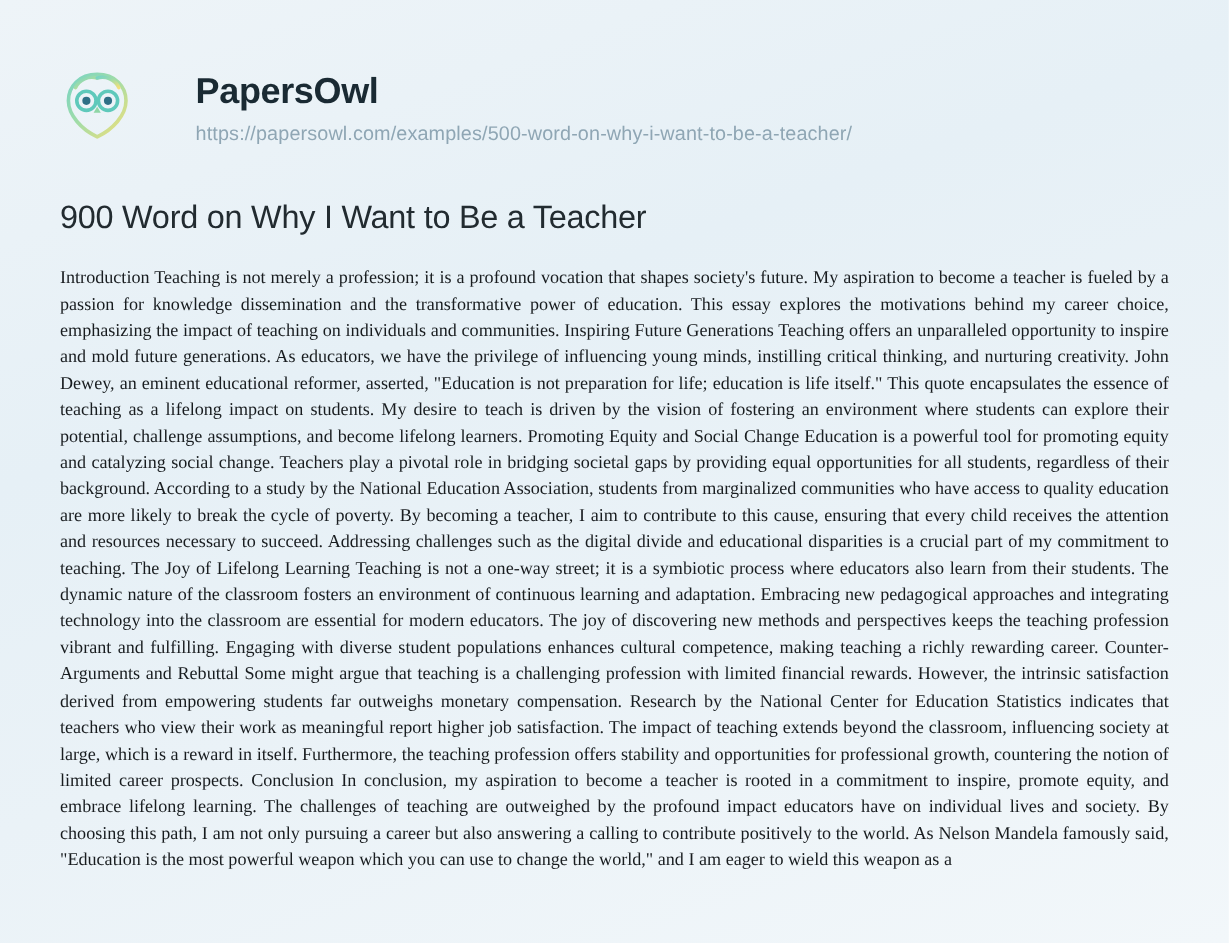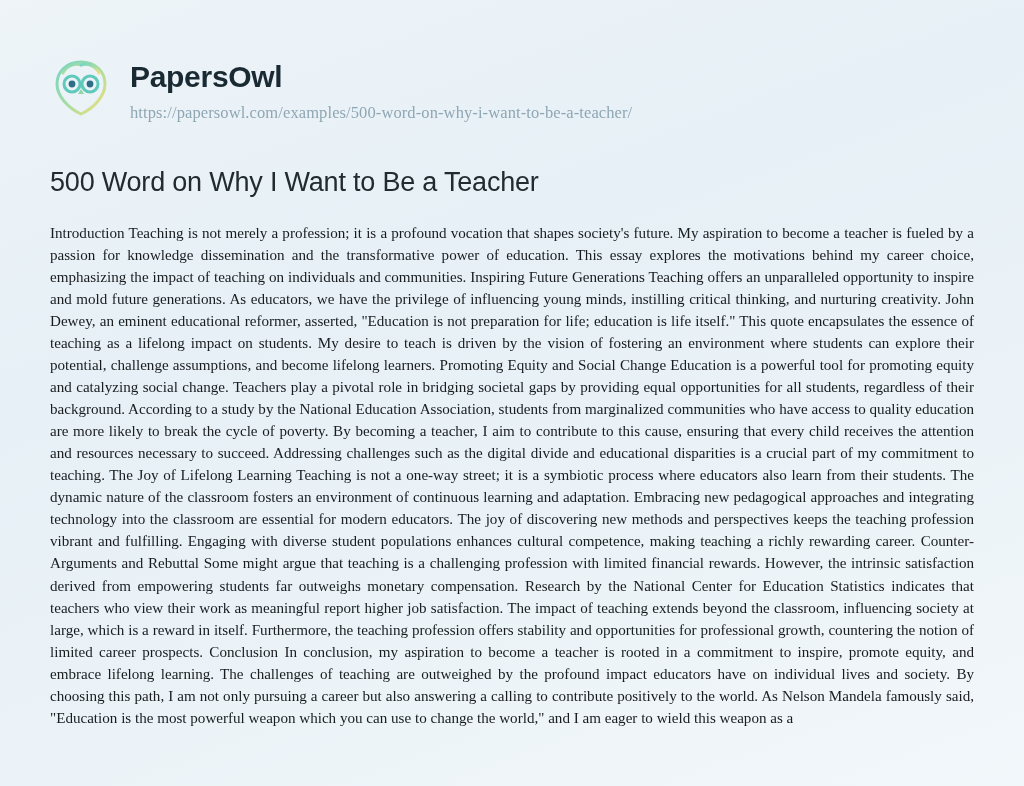--- a/index.html
+++ b/index.html
@@ -28,32 +28,33 @@
   }
   .logo-mark {
     width: 62px;
     height: 62px;
     flex: 0 0 62px;
     position: relative;
     margin-top: 10px;
   }
   .brand-block {
     padding-top: 14px;
+    margin-left: 33px;
   }
   .brand-name {
     font-family: "Liberation Sans", sans-serif;
     font-size: 30px;
     font-weight: bold;
     color: #1a2a33;
     letter-spacing: -0.3px;
     line-height: 1.1;
   }
   .brand-url {
     margin-top: 10px;
-    font-family: Liberation Serif, serif;
+    font-family: Liberation Sans, sans-serif;
     font-size: 16.5px;
     color: #8fa6b4;
     letter-spacing: 0.1px;
     white-space: nowrap;
   }
   .doc-title {
     margin: 44px 0 0 4px;
     font-family: "Liberation Sans", sans-serif;
     font-size: 27px;
     font-weight: normal;
@@ -98,17 +99,17 @@
       </svg>
     </div>
 
     <div class="brand-block">
       <div class="brand-name">PapersOwl</div>
       <div class="brand-url">https://papersowl.com/examples/500-word-on-why-i-want-to-be-a-teacher/</div>
     </div>
 
   </div>
 
-  <h1 class="doc-title">500 Word on Why I Want to Be a Teacher</h1>
+  <h1 class="doc-title">900 Word on Why I Want to Be a Teacher</h1>
 
   <div class="doc-body">Introduction Teaching is not merely a profession; it is a profound vocation that shapes society's future. My aspiration to become a teacher is fueled by a passion for knowledge dissemination and the transformative power of education. This essay explores the motivations behind my career choice, emphasizing the impact of teaching on individuals and communities. Inspiring Future Generations Teaching offers an unparalleled opportunity to inspire and mold future generations. As educators, we have the privilege of influencing young minds, instilling critical thinking, and nurturing creativity. John Dewey, an eminent educational reformer, asserted, "Education is not preparation for life; education is life itself." This quote encapsulates the essence of teaching as a lifelong impact on students. My desire to teach is driven by the vision of fostering an environment where students can explore their potential, challenge assumptions, and become lifelong learners. Promoting Equity and Social Change Education is a powerful tool for promoting equity and catalyzing social change. Teachers play a pivotal role in bridging societal gaps by providing equal opportunities for all students, regardless of their background. According to a study by the National Education Association, students from marginalized communities who have access to quality education are more likely to break the cycle of poverty. By becoming a teacher, I aim to contribute to this cause, ensuring that every child receives the attention and resources necessary to succeed. Addressing challenges such as the digital divide and educational disparities is a crucial part of my commitment to teaching. The Joy of Lifelong Learning Teaching is not a one-way street; it is a symbiotic process where educators also learn from their students. The dynamic nature of the classroom fosters an environment of continuous learning and adaptation. Embracing new pedagogical approaches and integrating technology into the classroom are essential for modern educators. The joy of discovering new methods and perspectives keeps the teaching profession vibrant and fulfilling. Engaging with diverse student populations enhances cultural competence, making teaching a richly rewarding career. Counter-Arguments and Rebuttal Some might argue that teaching is a challenging profession with limited financial rewards. However, the intrinsic satisfaction derived from empowering students far outweighs monetary compensation. Research by the National Center for Education Statistics indicates that teachers who view their work as meaningful report higher job satisfaction. The impact of teaching extends beyond the classroom, influencing society at large, which is a reward in itself. Furthermore, the teaching profession offers stability and opportunities for professional growth, countering the notion of limited career prospects. Conclusion In conclusion, my aspiration to become a teacher is rooted in a commitment to inspire, promote equity, and embrace lifelong learning. The challenges of teaching are outweighed by the profound impact educators have on individual lives and society. By choosing this path, I am not only pursuing a career but also answering a calling to contribute positively to the world. As Nelson Mandela famously said, "Education is the most powerful weapon which you can use to change the world," and I am eager to wield this weapon as a</div>
 
 </div>
 
 </body></html>

